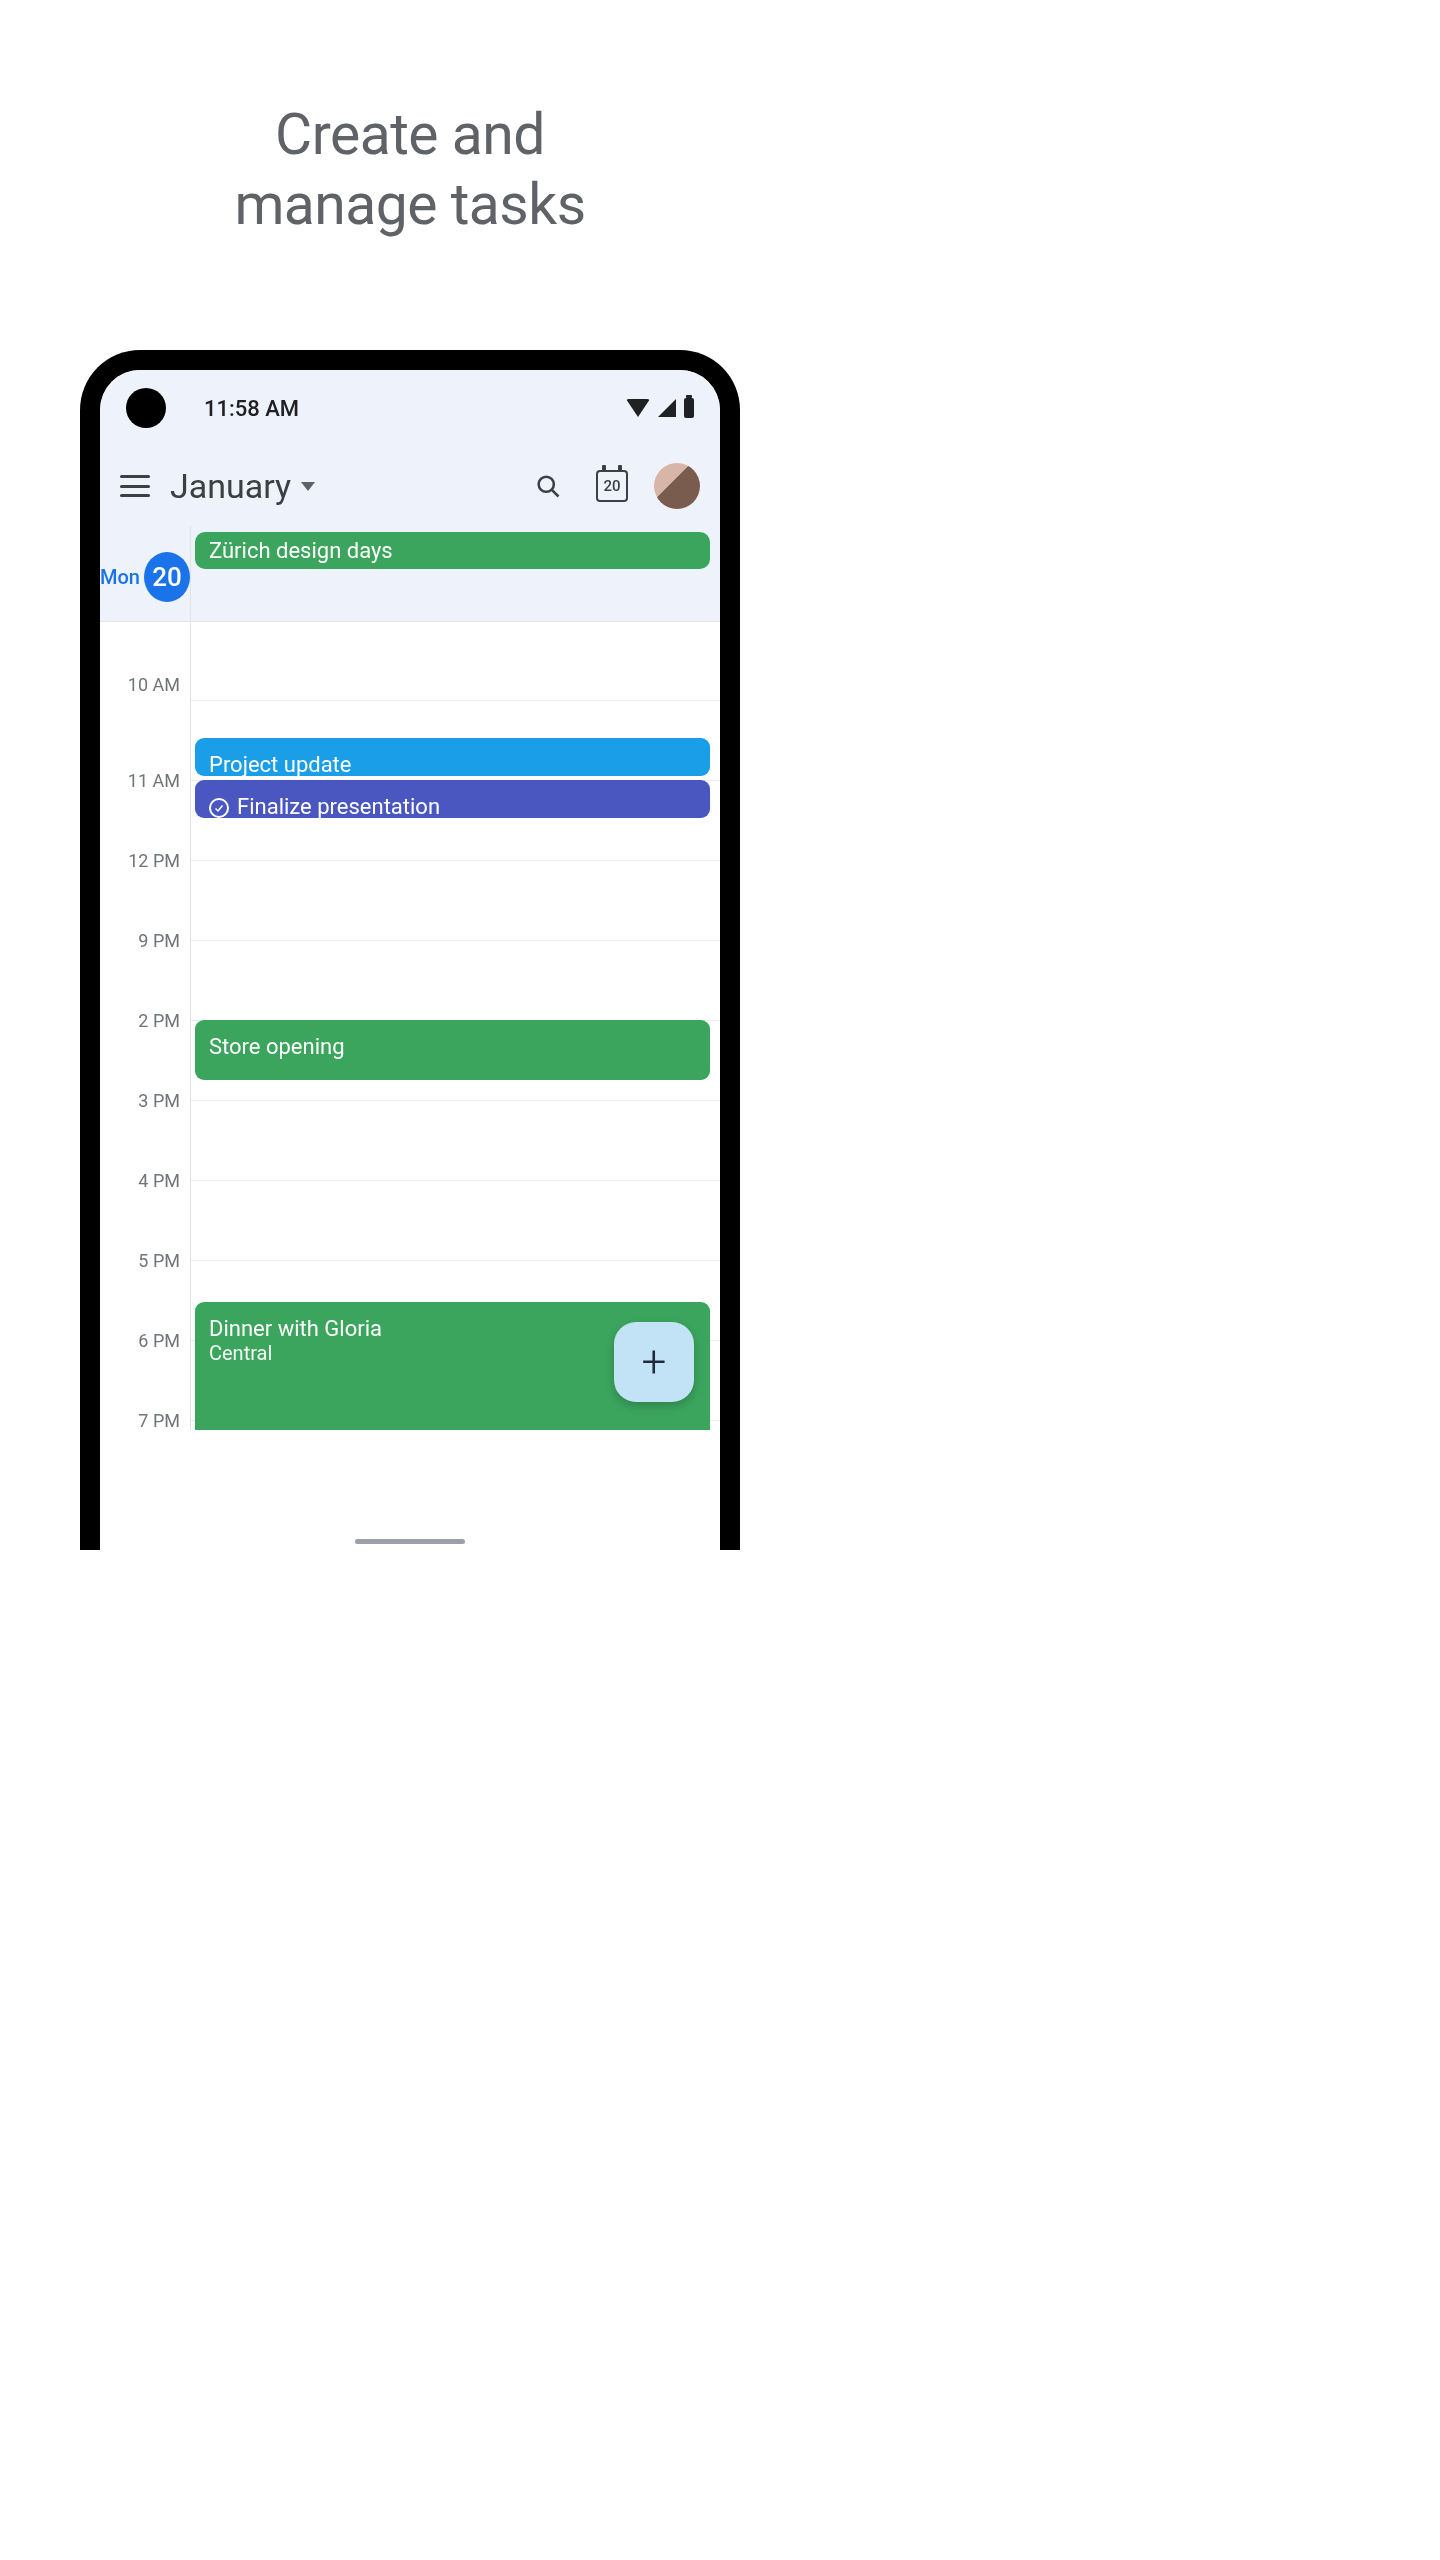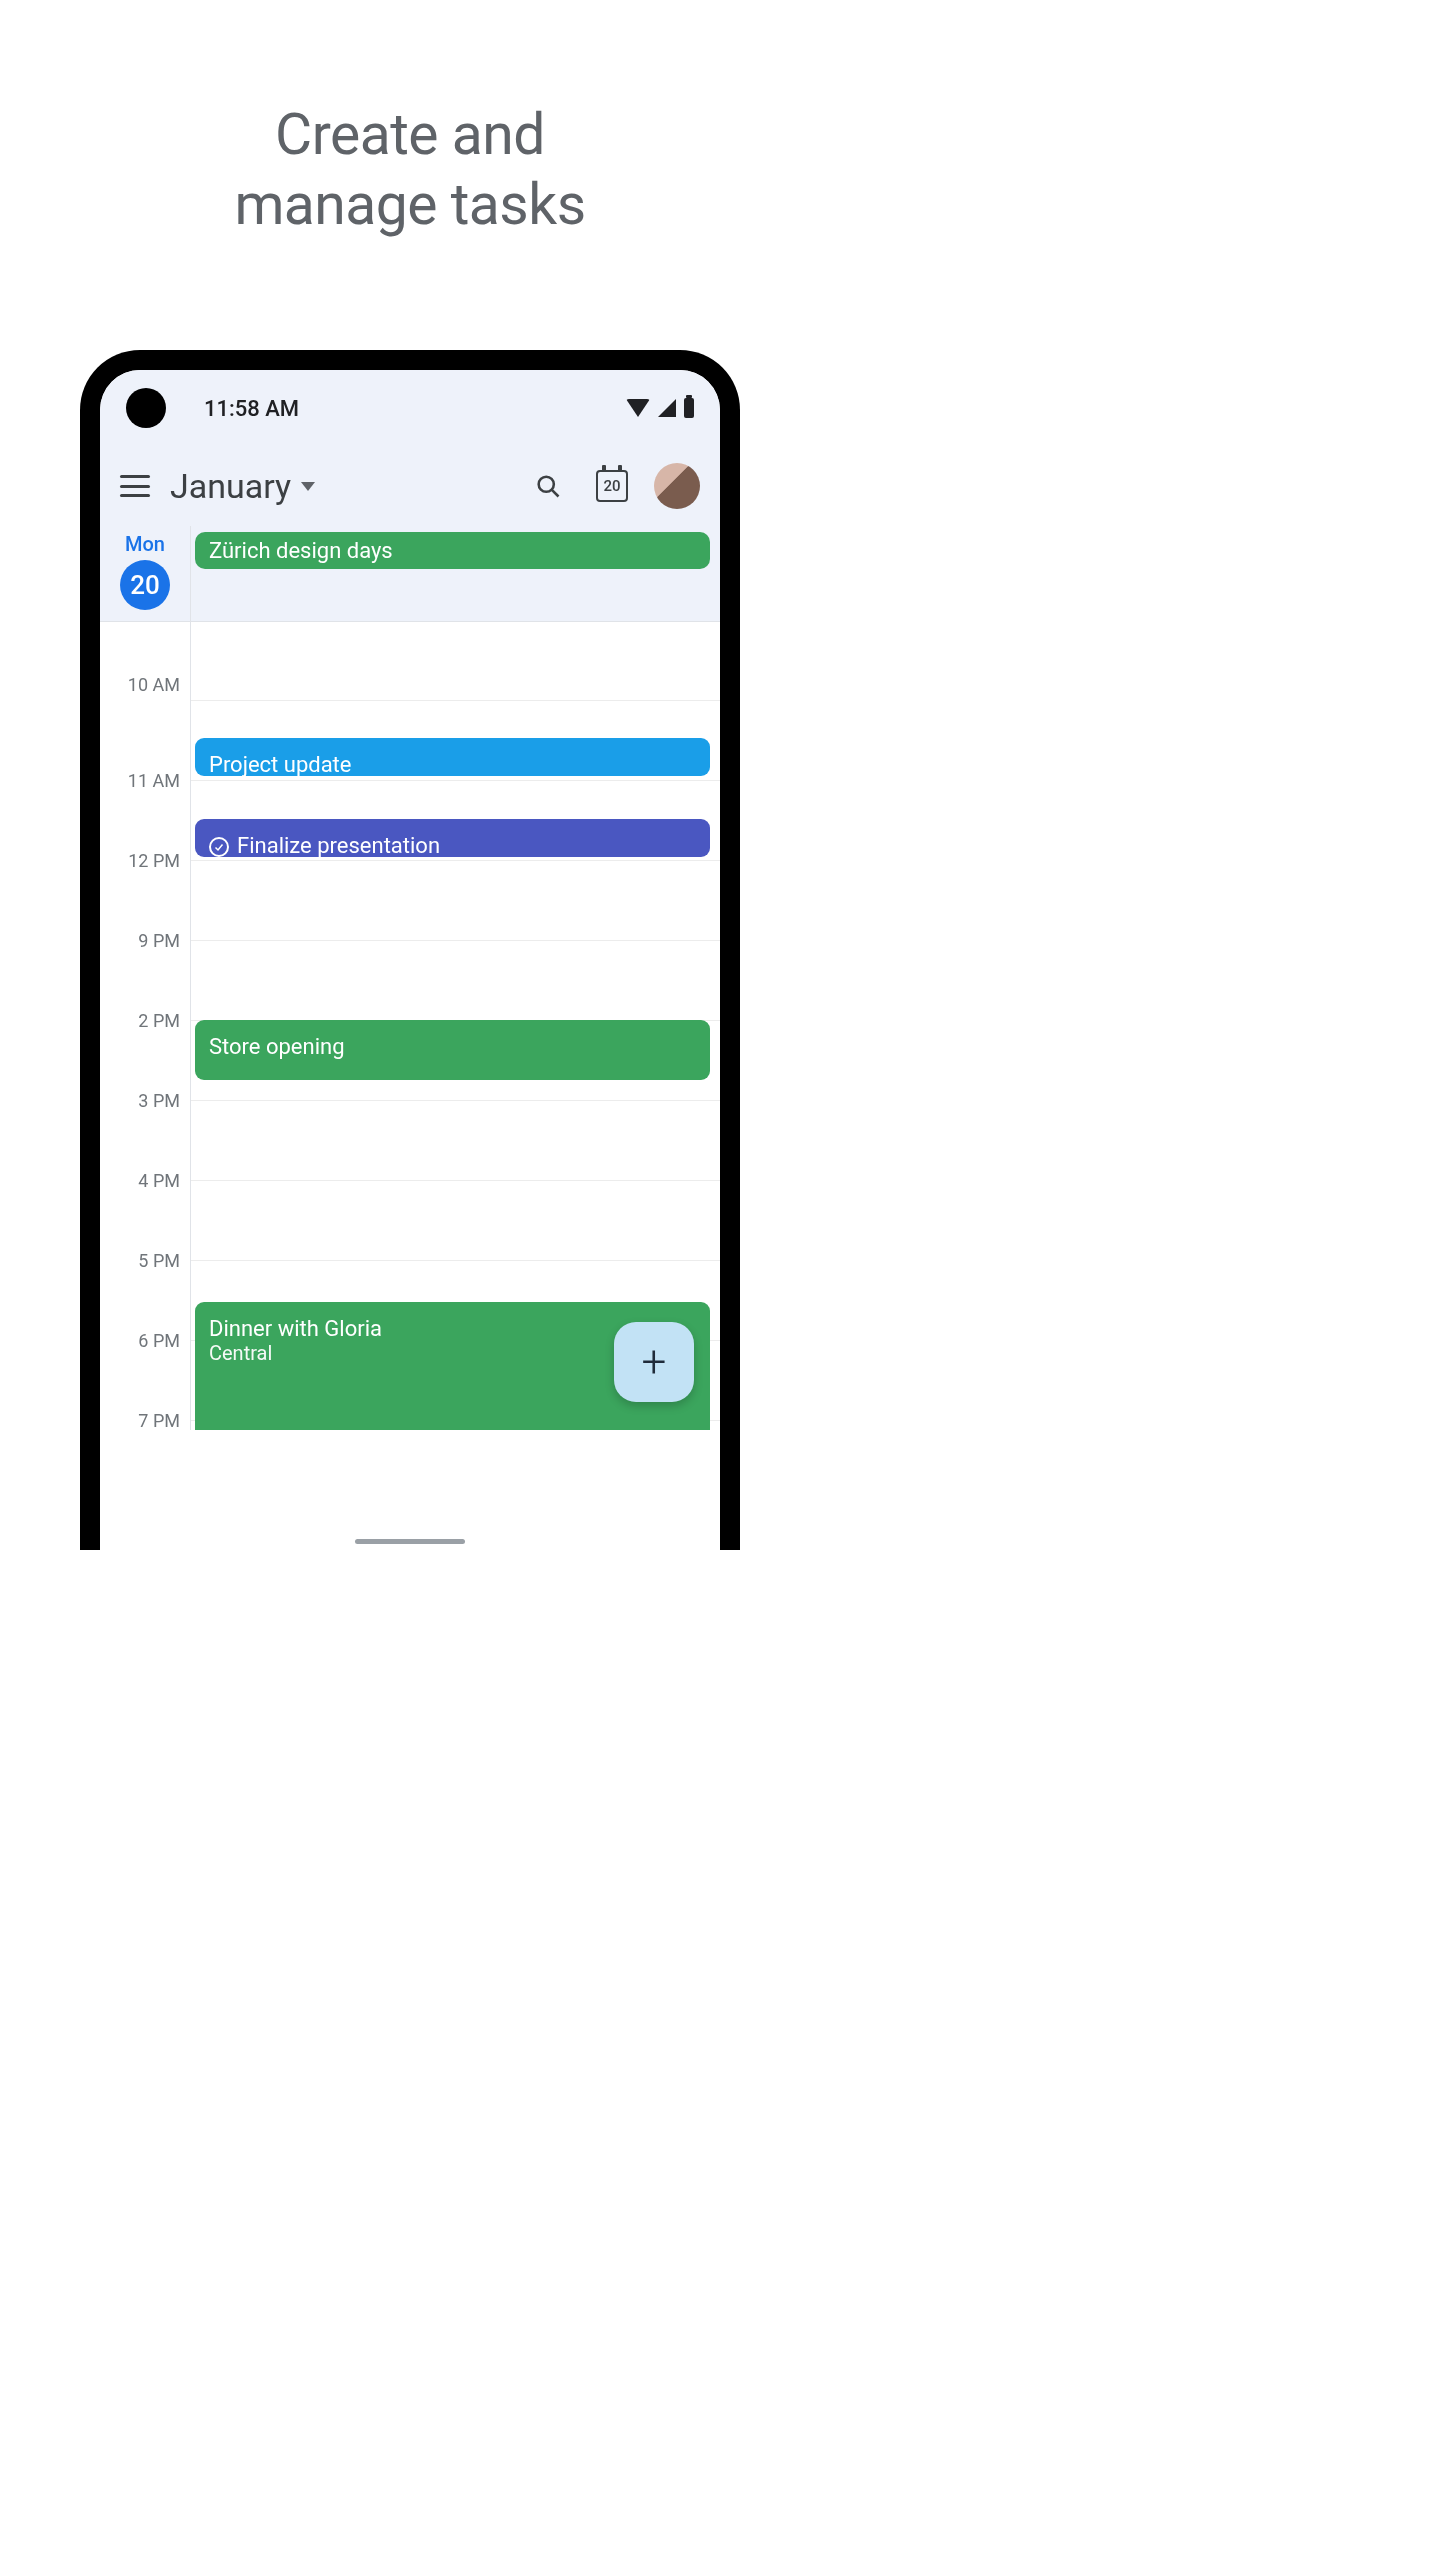--- a/index.html
+++ b/index.html
@@ -107,21 +107,21 @@
 
   
   .day-strip{
     background:#eef2fa;
     height:96px;
     display:flex;
     border-bottom:1px solid #e0e3e8;
   }
   .day-col{
     width:90px;
-    display:flex;flex-direction:column;align-items:center;
+    display:flex;flex-direction:row;align-items:center;
     padding-top:6px;gap:4px;
   }
   .day-name{color:#1a73e8;font-size:20px;font-weight:500;}
   .day-num{
     width:50px;height:50px;border-radius:50%;
     background:#1a73e8;color:#fff;
     display:flex;align-items:center;justify-content:center;
     font-size:26px;font-weight:500;
   }
   .allday-col{
@@ -256,21 +256,21 @@
           <div class="hour-line" style="top: 158px;"></div>
           <div class="hour-line" style="top: 238px;"></div>
           <div class="hour-line" style="top: 318px;"></div>
           <div class="hour-line" style="top: 398px;"></div>
           <div class="hour-line" style="top: 478px;"></div>
           <div class="hour-line" style="top: 558px;"></div>
           <div class="hour-line" style="top: 638px;"></div>
           <div class="hour-line" style="top: 718px;"></div>
           <div class="hour-line" style="top: 798px;"></div>
           <div class="event-block" style="top: 116px; height: 38px; background: rgb(26, 158, 232);"><span>Project update</span></div>
-          <div class="event-block" style="top: 158px; height: 38px; background: rgb(74, 87, 193); margin-top: 39px;"><span class="task-check">
+          <div class="event-block" style="top: 158px; height: 38px; background: rgb(74, 87, 193);"><span class="task-check">
               <svg viewBox="0 0 24 24" fill="none" stroke="#fff" stroke-width="3">
                 <polyline points="5,13 10,18 19,7"></polyline>
               </svg>
             </span><span>Finalize presentation</span></div>
           <div class="event-block" style="top: 398px; height: 60px; background: rgb(59, 165, 93);"><span>Store opening</span></div>
           <div class="event-block" style="top: 680px; height: 140px; background: rgb(59, 165, 93);"><span>Dinner with Gloria</span><div class="event-sub">Central</div></div>
         </div>
 
       <div class="fab">
         <span class="fab-plus">+</span>

